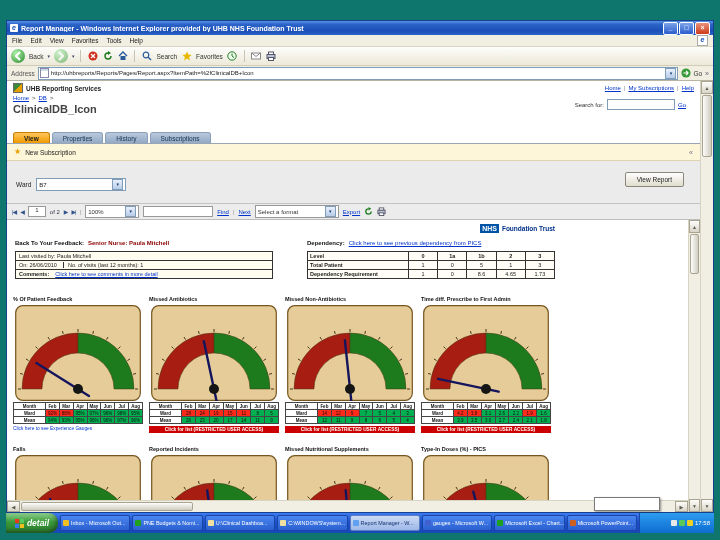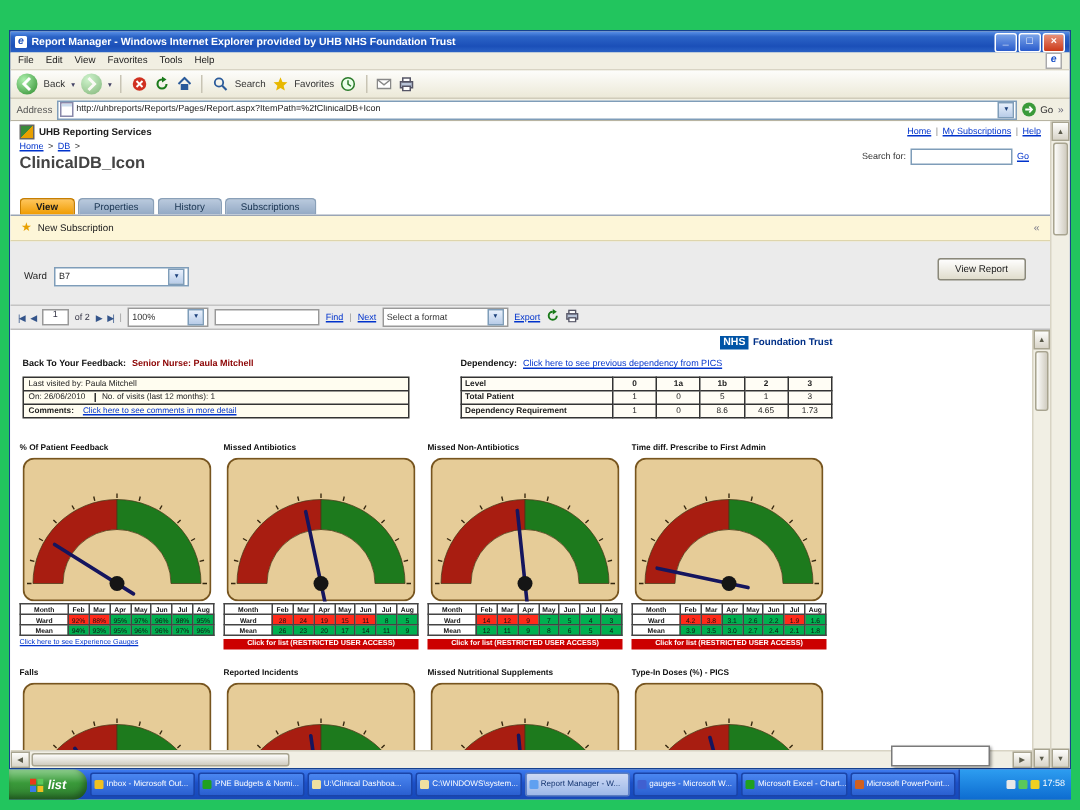--- a/index.html
+++ b/index.html
@@ -1,17 +1,17 @@
 <!DOCTYPE html>
 <html><head>
 <meta charset="utf-8">
 <style>
   html,body{margin:0;padding:0;width:720px;height:540px;overflow:hidden;background:#fff;}
   body{font-family:"Liberation Sans",sans-serif;-webkit-font-smoothing:antialiased;}
-  #frame{position:relative;width:720px;height:540px;background:#22c55e;}
+  #frame{position:relative;width:720px;height:540px;background:#0f766e;}
   #desktop{position:absolute;left:6px;top:20px;width:708px;height:513px;background:#ece9d8;}
 
   
   #ie{position:absolute;left:0;top:0;right:0;bottom:20px;display:flex;flex-direction:column;background:#ece9d8;border:1px solid #16418e;}
   .titlebar{height:14px;flex:none;background:linear-gradient(180deg,#5a91e8 0%,#2b63c6 25%,#1b4fb8 70%,#2b63c6 100%);display:flex;align-items:center;gap:3px;padding:0 3px;color:#fff;font-size:7px;font-weight:bold;white-space:nowrap;overflow:hidden;}
   .title-icon{width:8px;height:8px;flex:none;background:#fff;border-radius:1px;color:#1b4fb8;font-size:7px;line-height:8px;text-align:center;font-style:italic;}
   .title-text{overflow:hidden;text-overflow:ellipsis;}
   .tb-btns{margin-left:auto;display:flex;gap:1px;flex:none;}
   .tb-btn{width:13px;height:11px;border-radius:2px;border:1px solid #fff;color:#fff;font-size:7px;line-height:9px;text-align:center;}
   .btn-min,.btn-max{background:linear-gradient(#7ba4e8,#2a5ccc);}
@@ -754,21 +754,21 @@
     <div class="popup"></div>
 
     <div class="taskbar">
       <div class="start-btn">
         <svg class="win-flag" viewBox="0 0 10 10">
           <rect x="0" y="0" width="4.5" height="4.5" fill="#e83a1a"></rect>
             <rect x="5.5" y="0" width="4.5" height="4.5" fill="#5ac85a"></rect>
           <rect x="0" y="5.5" width="4.5" height="4.5" fill="#3a7ae8"></rect>
             <rect x="5.5" y="5.5" width="4.5" height="4.5" fill="#f0c020"></rect>
         </svg>
-        <span>list</span>
+        <span>detail</span>
       </div>
       <div class="task-btns">
           <div class="task-btn">
             <span class="task-icon" style="background:#f0c020;"></span>
             <span>Inbox - Microsoft Out...</span>
           </div>
           <div class="task-btn">
             <span class="task-icon" style="background:#20a020;"></span>
             <span>PNE Budgets &amp; Nomi...</span>
           </div>

